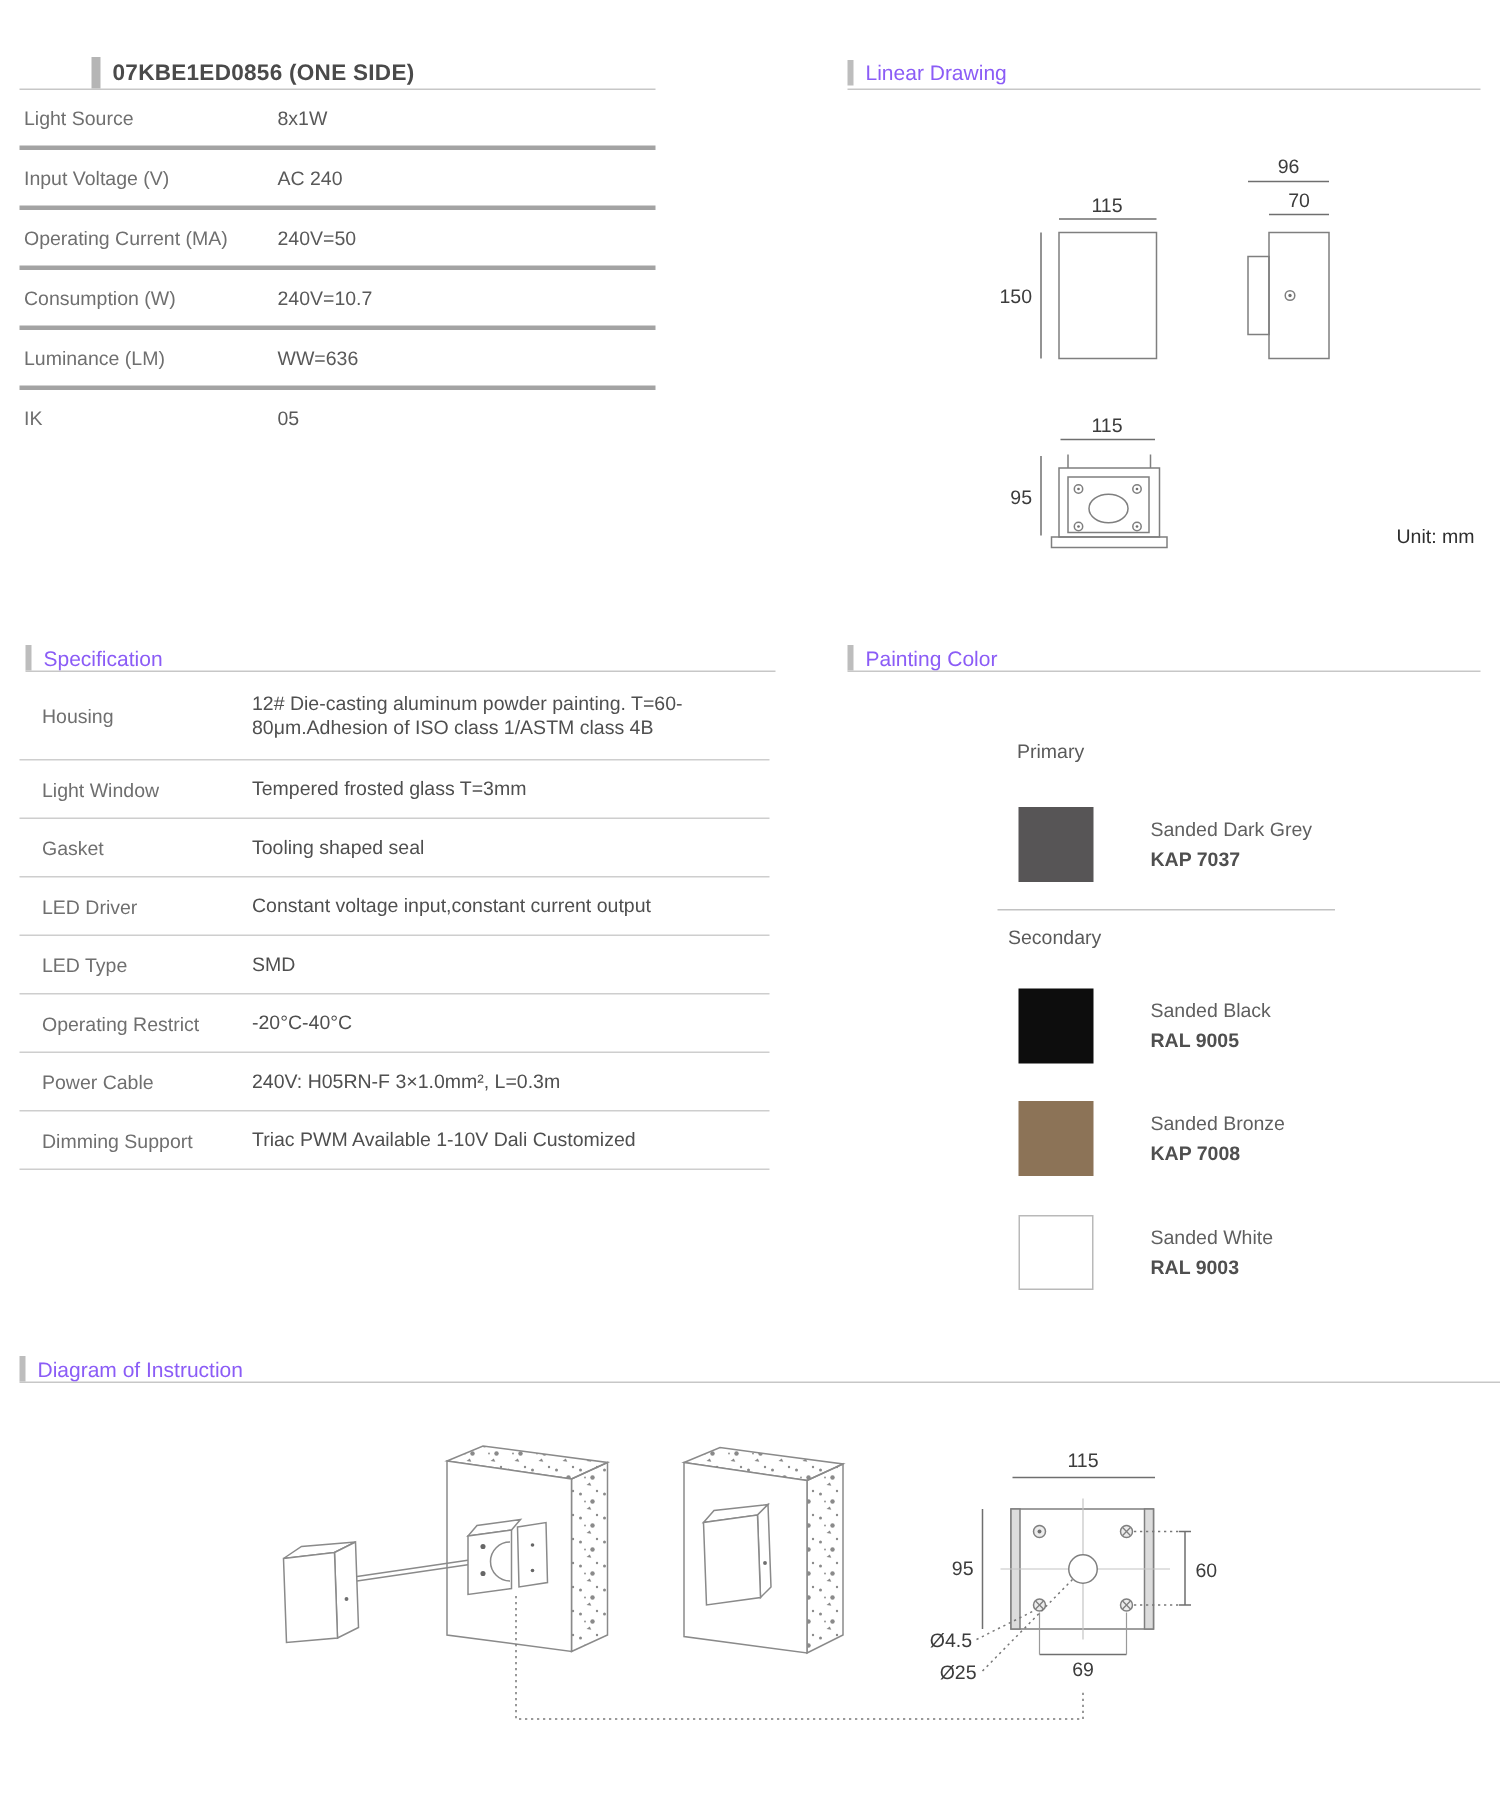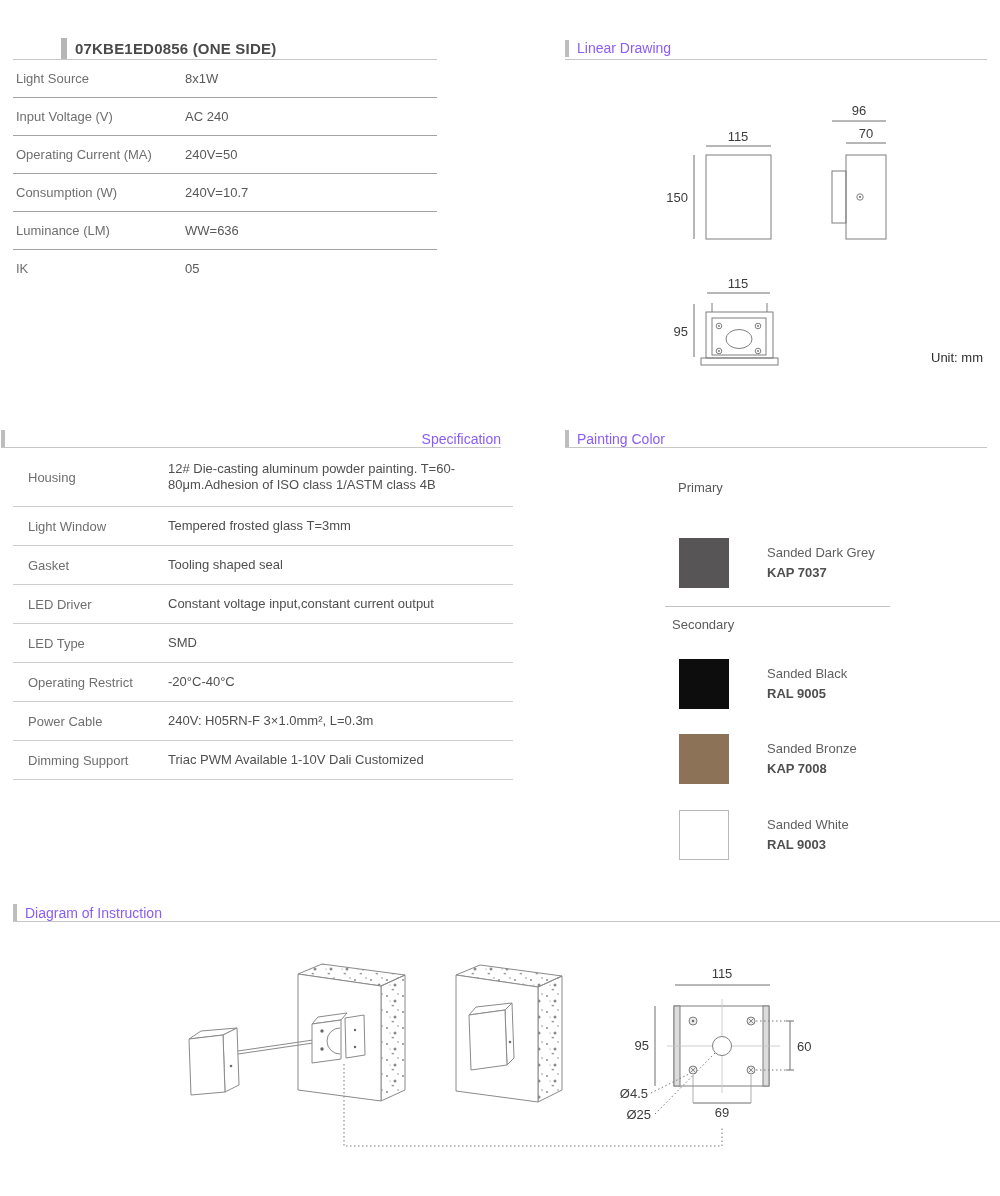--- a/index.html
+++ b/index.html
@@ -9,28 +9,28 @@
   
   .sec-head{position:absolute;display:flex;align-items:center;
             border-bottom:1px solid #c7c7c7;box-sizing:border-box;}
   .sec-head .bar{background:#bdbdbd;margin-right:8px;flex-shrink:0;}
   .title-head{left:13px;top:37px;width:424px;height:23px;padding-left:48px;}
   .title-head .bar{width:6px;height:21px;background:#b5b5b5;}
   .title-head .txt{font-size:15px;font-weight:bold;color:#4a4a4a;letter-spacing:.2px;}
   .sub-head .bar{width:4px;height:17px;}
   .sub-head .txt{font-size:14px;color:#8b5cf6;}
   .h-linear{left:565px;top:37px;width:422px;height:23px;}
-  .h-spec{left:1px;top:430px;width:500px;height:18px;justify-content:space-between;}
+  .h-spec{left:17px;top:430px;width:500px;height:18px;}
   .h-paint{left:565px;top:430px;width:422px;height:18px;}
   .h-diagram{left:13px;top:904px;width:987px;height:18px;}
 
   
   .t1{position:absolute;left:13px;top:60px;width:424px;}
   .t1 .row{display:flex;align-items:center;height:37px;
-           border-bottom:1px solid #a3a3a3;font-size:13px;}
+           border-bottom:3px solid #a3a3a3;font-size:13px;}
   .t1 .row:last-child{border-bottom:none;}
   .t1 .lab{width:169px;padding-left:3px;color:#6f6f6f;flex-shrink:0;}
   .t1 .val{color:#595959;}
 
   
   .t2{position:absolute;left:13px;top:448px;width:500px;}
   .t2 .row{display:flex;align-items:center;height:39px;box-sizing:border-box;
            border-bottom:1px solid #cecece;font-size:13px;}
   .t2 .row.tall{height:59px;}
   .t2 .lab{width:140px;padding-left:15px;color:#6f6f6f;flex-shrink:0;}
@@ -172,21 +172,21 @@
       <span class="lab">Dimming Support</span>
       <span class="val">Triac PWM Available 1-10V Dali Customized</span>
     </div>
   </div>
 
   <div class="sec-head sub-head h-paint">
     <span class="bar"></span>
     <span class="txt">Painting Color</span>
   </div>
 
-  <div class="group-label" style="left:678px;top:480px;">Primary</div>
+  <div class="group-label" style="left:678px;top:493px;">Primary</div>
 
   <div class="color-row" style="top:538px;">
     <div class="swatch" style="background-color: rgb(87, 85, 86);"></div>
     <div class="ctext">
       <div class="cname">Sanded Dark Grey</div>
       <div class="ccode">KAP 7037</div>
     </div>
   </div>
 
   <div class="cdivider"></div>

